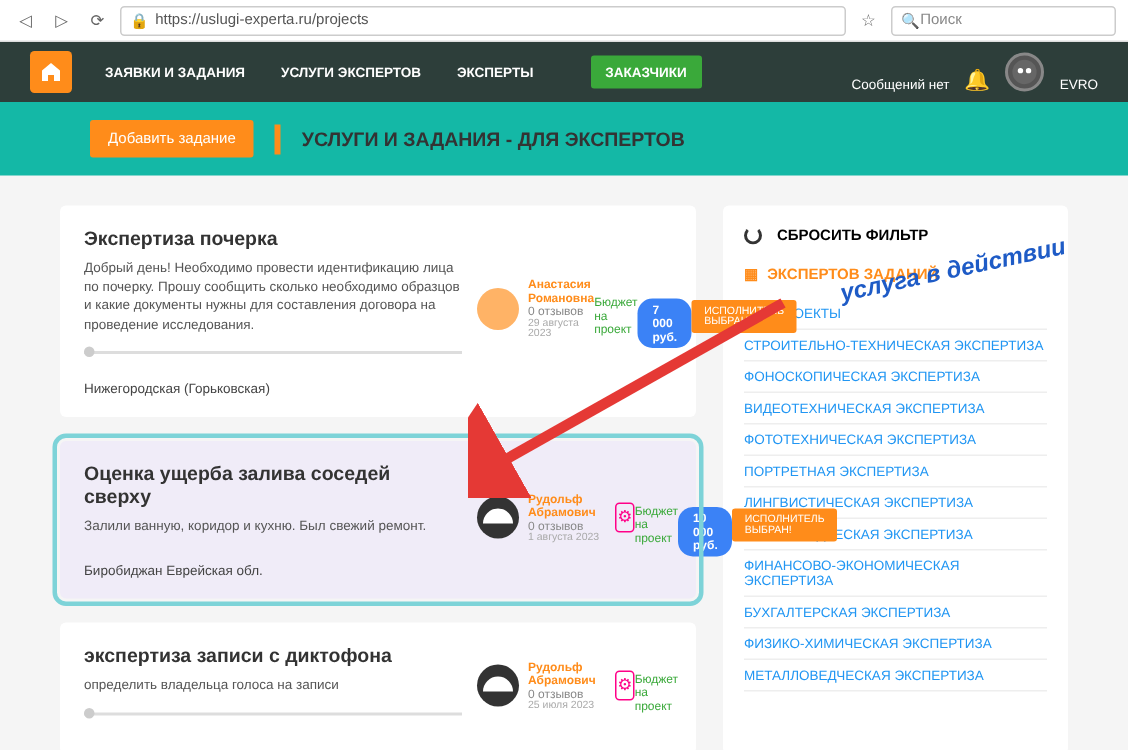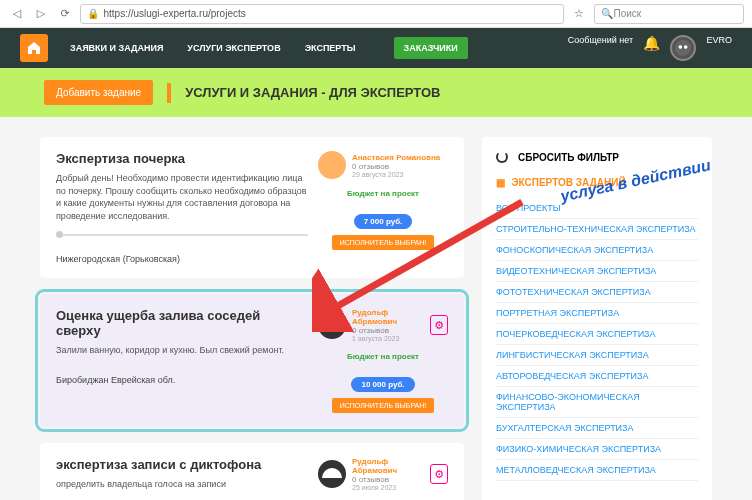--- a/index.html
+++ b/index.html
@@ -7,53 +7,53 @@
 
 .browser-bar { background: #fff; height: 28px; display: flex; align-items: center; padding: 0 8px; gap: 6px; border-bottom: 1px solid #ddd; }
 .browser-btn { width: 18px; height: 18px; display: flex; align-items: center; justify-content: center; color: #666; }
 .url-bar { flex: 1; height: 20px; border: 1px solid #ccc; border-radius: 3px; padding: 0 6px; display: flex; align-items: center; gap: 4px; background: #fff; font-size: 10px; color: #555; }
 .search-bar { width: 150px; height: 20px; border: 1px solid #ccc; border-radius: 3px; padding: 0 6px; display: flex; align-items: center; font-size: 10px; color: #888; }
 
 .topnav { background: #2d3e3a; height: 40px; display: flex; align-items: center; padding: 0 20px; gap: 4px; }
 .logo { width: 28px; height: 28px; background: #ff8c1a; border-radius: 3px; display: flex; align-items: center; justify-content: center; margin-right: 8px; }
 .nav-item { color: #fff; font-size: 9px; padding: 6px 10px; font-weight: bold; text-align: center; }
 .nav-item.active { background: #3aa93a; border-radius: 2px; margin-left: 24px; }
-.nav-right { margin-left: auto; display: flex; align-items: flex-start; gap: 10px; color: #fff; font-size: 9px; }
+.nav-right { margin-left: auto; display: flex; align-items: flex-end; gap: 10px; color: #fff; font-size: 9px; }
 .avatar-top { width: 26px; height: 26px; border-radius: 50%; background: #555; border: 2px solid #888; display: flex; align-items: center; justify-content: center; }
 
-.subheader { background: #bef264; padding: 12px 44px; display: flex; align-items: center; gap: 14px; }
+.subheader { background: #14b8a6; padding: 12px 60px; display: flex; align-items: center; gap: 14px; }
 .btn-add { background: #ff8c1a; color: #fff; padding: 7px 12px; font-size: 10px; border-radius: 2px; }
 .subheader-title { font-size: 13px; font-weight: bold; color: #333; }
 .orange-bar { width: 4px; height: 20px; background: #ff8c1a; }
 
 .content { display: flex; padding: 20px 40px; gap: 18px; position: relative; }
 .main-col { flex: 1; display: flex; flex-direction: column; gap: 16px; }
 .sidebar { width: 230px; background: #fff; border-radius: 4px; padding: 14px; }
 
 .card { background: #fff; border-radius: 4px; padding: 14px 16px; display: flex; gap: 10px; position: relative; }
 .card.highlighted { background: #f0ecf8; outline: 3px solid #7dd3d8; outline-offset: 2px; gap: 20px; }
 .card-left { flex: 1; }
 .card-title { font-size: 13px; font-weight: bold; color: #333; margin-bottom: 6px; }
 .card-desc { font-size: 9px; color: #555; line-height: 1.4; margin-bottom: 10px; }
 .card-loc { font-size: 9px; color: #444; margin-top: 18px; }
 .card-loc b { font-weight: normal; }
 .timeline { height: 2px; background: #ddd; margin: 12px 0; position: relative; }
 .timeline-dot { width: 7px; height: 7px; border-radius: 50%; background: #ccc; position: absolute; top: -3px; left: 0; }
 
-.card-right { width: 130px; display: flex; flex-direction: column; align-items: center; }
+.card-right { width: 130px; display: flex; flex-direction: row; align-items: center; }
 .user-row { display: flex; align-items: center; gap: 6px; margin-bottom: 4px; width: 100%; }
 .user-avatar { width: 28px; height: 28px; border-radius: 50%; background: #333; flex-shrink: 0; display: flex; align-items: center; justify-content: center; position: relative; }
 .user-avatar.orange { background: #ffb366; }
 .user-avatar.black::after { content: ''; position: absolute; width: 20px; height: 10px; background: #fff; border-radius: 10px 10px 0 0; top: 8px; }
 .user-info { font-size: 8px; }
 .user-name { color: #ff8c1a; font-weight: bold; }
 .user-reviews { color: #888; }
 .user-date { color: #aaa; font-size: 7px; }
 .settings-icon { width: 20px; height: 20px; border: 1px solid #f08; border-radius: 3px; display: flex; align-items: center; justify-content: center; color: #f08; font-size: 11px; }
-.budget-label { font-size: 8px; color: #3aa93a; font-weight: bold; margin-top: 6px; }
+.budget-label { font-size: 8px; color: #3aa93a; font-weight: normal; margin-top: 6px; }
 .price-pill { background: #3b82f6; color: #fff; font-size: 8px; padding: 3px 10px; border-radius: 10px; margin-top: 16px; font-weight: bold; }
 .status-pill { background: #ff8c1a; color: #fff; font-size: 7px; padding: 4px 8px; border-radius: 2px; margin-top: 6px; }
 
 .sidebar-reset { display: flex; align-items: center; gap: 10px; font-size: 10px; font-weight: bold; margin-bottom: 14px; }
 .sidebar-cat-head { display: flex; align-items: center; gap: 6px; font-size: 10px; font-weight: bold; color: #ff8c1a; margin-bottom: 10px; }
 .sidebar-item { font-size: 9px; color: #2196f3; padding: 5px 0; border-bottom: 1px solid #eee; cursor: pointer; }
 
 .annotation { position: absolute; top: 55px; right: 40px; pointer-events: none; z-index: 10; }
 .annotation-text { color: #1e5bc6; font-size: 16px; font-weight: bold; font-style: italic; transform: rotate(-12deg); }
 .arrow-svg { position: absolute; top: 20px; right: 180px; }
@@ -190,21 +190,20 @@
     <div class="sidebar-cat-head">
       <span>▦</span>
       <span>ЭКСПЕРТОВ ЗАДАНИЙ</span>
     </div>
     <div class="sidebar-item">ВСЕ ПРОЕКТЫ</div>
     <div class="sidebar-item">СТРОИТЕЛЬНО-ТЕХНИЧЕСКАЯ ЭКСПЕРТИЗА</div>
     <div class="sidebar-item">ФОНОСКОПИЧЕСКАЯ ЭКСПЕРТИЗА</div>
     <div class="sidebar-item">ВИДЕОТЕХНИЧЕСКАЯ ЭКСПЕРТИЗА</div>
     <div class="sidebar-item">ФОТОТЕХНИЧЕСКАЯ ЭКСПЕРТИЗА</div>
     <div class="sidebar-item">ПОРТРЕТНАЯ ЭКСПЕРТИЗА</div>
-    <div class="sidebar-item">ПОЧЕРКОВЕДЧЕСКАЯ ЭКСПЕРТИЗА</div>
     <div class="sidebar-item">ЛИНГВИСТИЧЕСКАЯ ЭКСПЕРТИЗА</div>
     <div class="sidebar-item">АВТОРОВЕДЧЕСКАЯ ЭКСПЕРТИЗА</div>
     <div class="sidebar-item">ФИНАНСОВО-ЭКОНОМИЧЕСКАЯ ЭКСПЕРТИЗА</div>
     <div class="sidebar-item">БУХГАЛТЕРСКАЯ ЭКСПЕРТИЗА</div>
     <div class="sidebar-item">ФИЗИКО-ХИМИЧЕСКАЯ ЭКСПЕРТИЗА</div>
     <div class="sidebar-item">МЕТАЛЛОВЕДЧЕСКАЯ ЭКСПЕРТИЗА</div>
   </div>
 
   <div class="annotation">
     <div class="annotation-text">услуга в действии</div>

